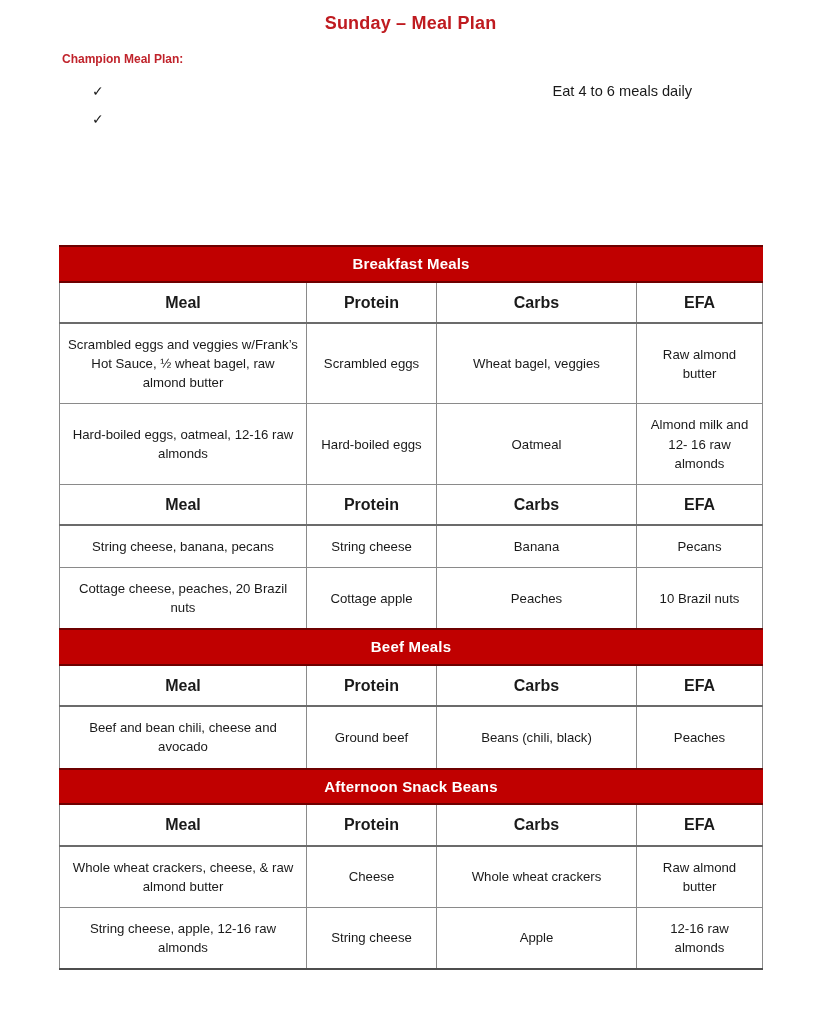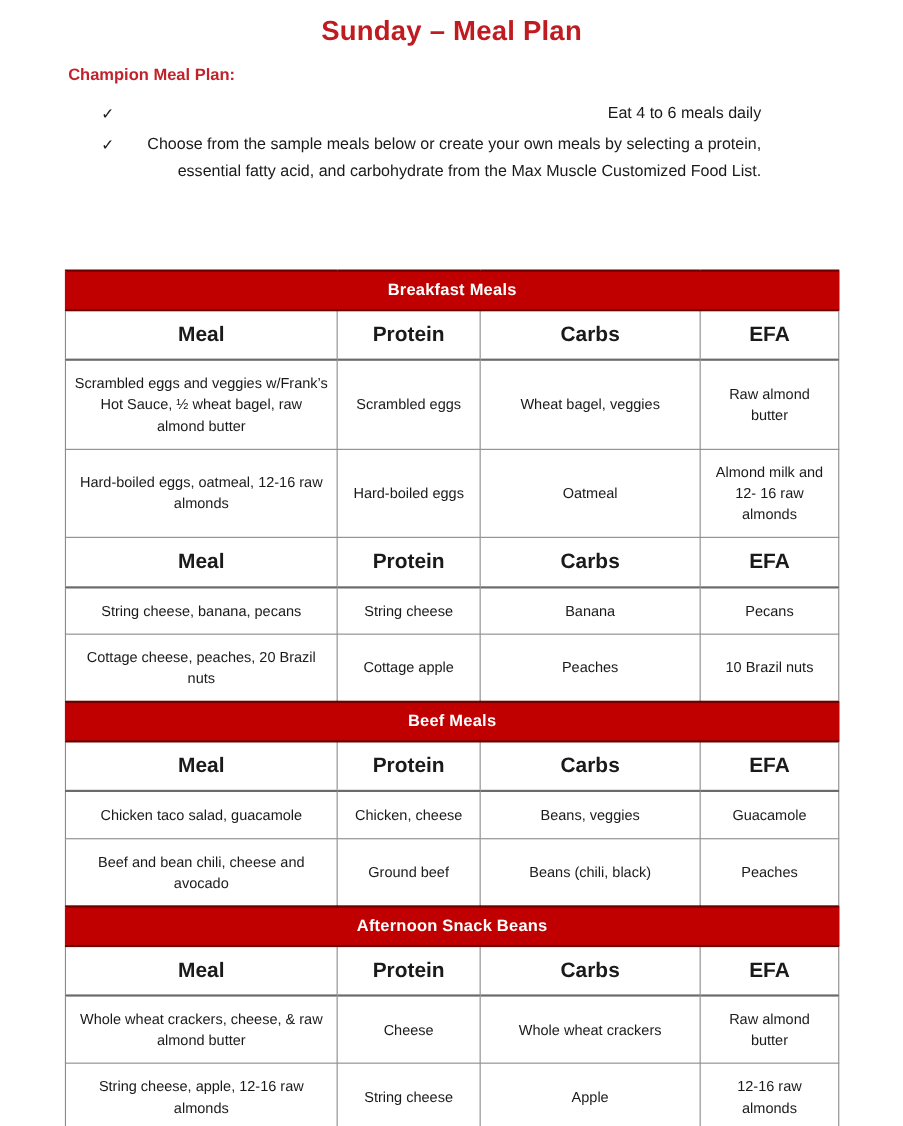--- a/index.html
+++ b/index.html
@@ -13,29 +13,29 @@
     color: #1a1a1a;
     overflow: hidden;
   }
 
   .page { width: 821px; height: 1024px; position: relative; }
 
   
   .doc-title {
     text-align: center;
     color: #BF1B20;
-    font-size: 25px;
+    font-size: 18px;
     font-weight: bold;
     letter-spacing: 0.2px;
     margin: 13px 0 12px 0;
     line-height: 1.2;
   }
   .section-heading {
     color: #C0232B;
-    font-size: 15px;
+    font-size: 12px;
     font-weight: bold;
     margin: 17px 0 0 62px;
     line-height: 1.2;
   }
 
   .bullets {
     margin: 13px 0 0 0;
     padding: 0;
     list-style: none;
   }
@@ -91,21 +91,21 @@
     font-weight: bold;
     font-size: 15px;
     letter-spacing: 0.2px;
     padding: 6px 4px;
     border: 1px solid #C00000;
     border-top: 2px solid #6d0000;
     border-bottom: 2px solid #6d0000;
   }
   td.colhead {
     font-weight: bold;
-    font-size: 19px;
+    font-size: 16px;
     padding: 8px 6px;
     border-top: none;
     border-bottom: 2px solid #6b6b6b;
   }
   td.body-cell { padding: 11px 8px; }
   tr.last-row td { border-bottom: 2px solid #4d4d4d; }
 </style>
 </head>
 <body>
 
@@ -115,21 +115,20 @@
 
   <h2 class="section-heading">Champion Meal Plan:</h2>
 
   <ul class="bullets">
     <li class="bullet">
       <span class="tick">✓</span>
       <span class="btext">Eat 4 to 6 meals daily</span>
     </li>
     <li class="bullet">
       <span class="tick">✓</span>
-      <span class="btext">Choose from the sample meals below or create your own meals by selecting a protein, essential fatty acid, and carbohydrate from the Max Muscle Customized Food List.</span>
     </li>
   </ul>
 
   <table class="meal-table">
     <colgroup>
       <col class="c-meal">
         <col class="c-protein">
         <col class="c-carbs">
         <col class="c-efa">
     </colgroup>
@@ -179,26 +178,20 @@
       <tr>
         <td class="band" colspan="4">Beef Meals</td>
       </tr>
       <tr>
         <td class="colhead">Meal</td>
         <td class="colhead">Protein</td>
         <td class="colhead">Carbs</td>
         <td class="colhead">EFA</td>
       </tr>
       <tr>
-        <td class="body-cell">Chicken taco salad, guacamole</td>
-        <td class="body-cell">Chicken, cheese</td>
-        <td class="body-cell">Beans, veggies</td>
-        <td class="body-cell">Guacamole</td>
-      </tr>
-      <tr>
         <td class="body-cell">Beef and bean chili, cheese and avocado</td>
         <td class="body-cell">Ground beef</td>
         <td class="body-cell">Beans (chili, black)</td>
         <td class="body-cell">Peaches</td>
       </tr>
 
       <tr>
         <td class="band" colspan="4">Afternoon Snack Beans</td>
       </tr>
       <tr>

